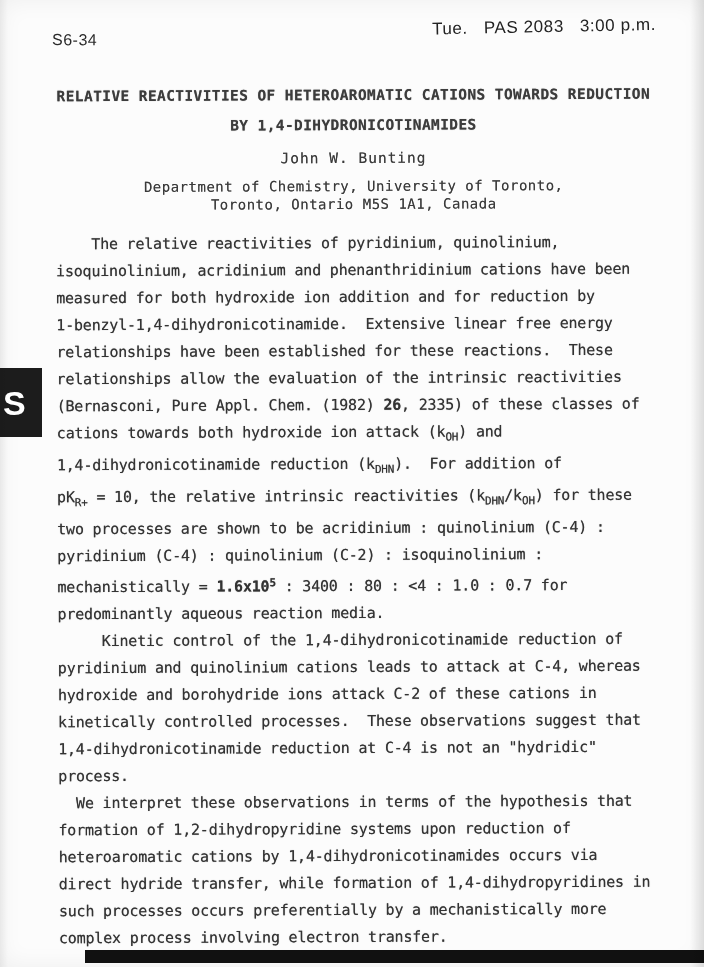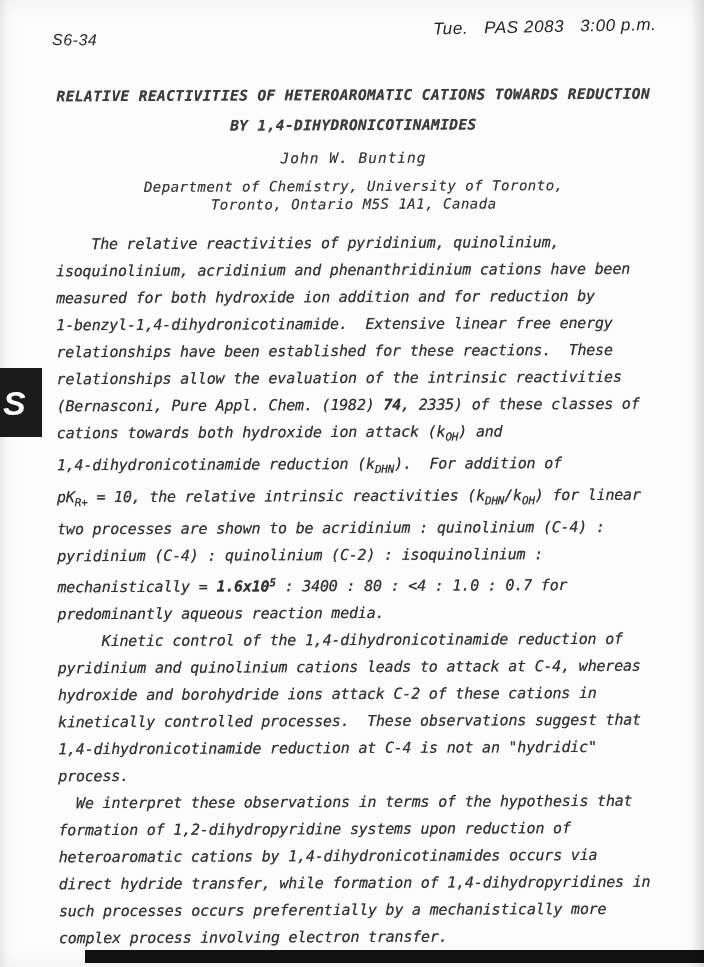--- a/index.html
+++ b/index.html
@@ -4,21 +4,20 @@
 <style>
   html,body{margin:0;padding:0;background:#e8e8e8;}
   .page{
     position:relative;
     width:704px;height:967px;
     background:#fcfcfc;
     overflow:hidden;
     font-family:"DejaVu Sans Mono", monospace;
     color:#343434;
     box-shadow:inset 0 0 24px rgba(0,0,0,0.06);
-    font-style:italic;
   }
   .edge-right{position:absolute;right:0;top:0;width:14px;height:100%;
     background:linear-gradient(to left, rgba(0,0,0,0.10), rgba(0,0,0,0) 100%);}
   .edge-left{position:absolute;left:0;top:0;width:8px;height:100%;
     background:linear-gradient(to right, rgba(0,0,0,0.05), rgba(0,0,0,0) 100%);}
   .content{position:absolute;left:0;top:0;width:100%;height:100%;transform:rotate(-0.25deg);}
   .hdr-left{
     position:absolute;left:54px;top:30px;
     font-family:"Liberation Sans", sans-serif;
     font-size:16px;color:#2a2a2a;letter-spacing:0.5px;
@@ -94,24 +93,24 @@
       <div class="affil-line">Toronto, Ontario M5S 1A1, Canada</div>
     </div>
 
     <div class="body" id="abstract-body">
         <div class="bline">    The relative reactivities of pyridinium, quinolinium,</div>
         <div class="bline">isoquinolinium, acridinium and phenanthridinium cations have been</div>
         <div class="bline">measured for both hydroxide ion addition and for reduction by</div>
         <div class="bline">1-benzyl-1,4-dihydronicotinamide.  Extensive linear free energy</div>
         <div class="bline">relationships have been established for these reactions.  These</div>
         <div class="bline">relationships allow the evaluation of the intrinsic reactivities</div>
-        <div class="bline"><span>(Bernasconi, Pure Appl. Chem. (1982) </span><span class="b">74</span><span>, 2335) of these classes of</span></div>
+        <div class="bline"><span>(Bernasconi, Pure Appl. Chem. (1982) </span><span class="b">26</span><span>, 2335) of these classes of</span></div>
         <div class="bline"><span>cations towards both hydroxide ion attack (k</span><span class="sub">OH</span><span>) and</span></div>
         <div class="bline"><span>1,4-dihydronicotinamide reduction (k</span><span class="sub">DHN</span><span>).  For addition of</span></div>
-        <div class="bline"><span>pK</span><span class="sub">R+</span><span> = 10, the relative intrinsic reactivities (k</span><span class="sub">DHN</span><span>/k</span><span class="sub">OH</span><span>) for linear</span></div>
+        <div class="bline"><span>pK</span><span class="sub">R+</span><span> = 10, the relative intrinsic reactivities (k</span><span class="sub">DHN</span><span>/k</span><span class="sub">OH</span><span>) for these</span></div>
         <div class="bline">two processes are shown to be acridinium : quinolinium (C-4) :</div>
         <div class="bline">pyridinium (C-4) : quinolinium (C-2) : isoquinolinium :</div>
         <div class="bline"><span>mechanistically = </span><span class="b">1.6x10</span><span class="sup b">5</span><span> : 3400 : 80 : &lt;4 : 1.0 : 0.7 for</span></div>
         <div class="bline">predominantly aqueous reaction media.</div>
         <div class="bline">     Kinetic control of the 1,4-dihydronicotinamide reduction of</div>
         <div class="bline">pyridinium and quinolinium cations leads to attack at C-4, whereas</div>
         <div class="bline">hydroxide and borohydride ions attack C-2 of these cations in</div>
         <div class="bline">kinetically controlled processes.  These observations suggest that</div>
         <div class="bline">1,4-dihydronicotinamide reduction at C-4 is not an "hydridic"</div>
         <div class="bline">process.</div>

